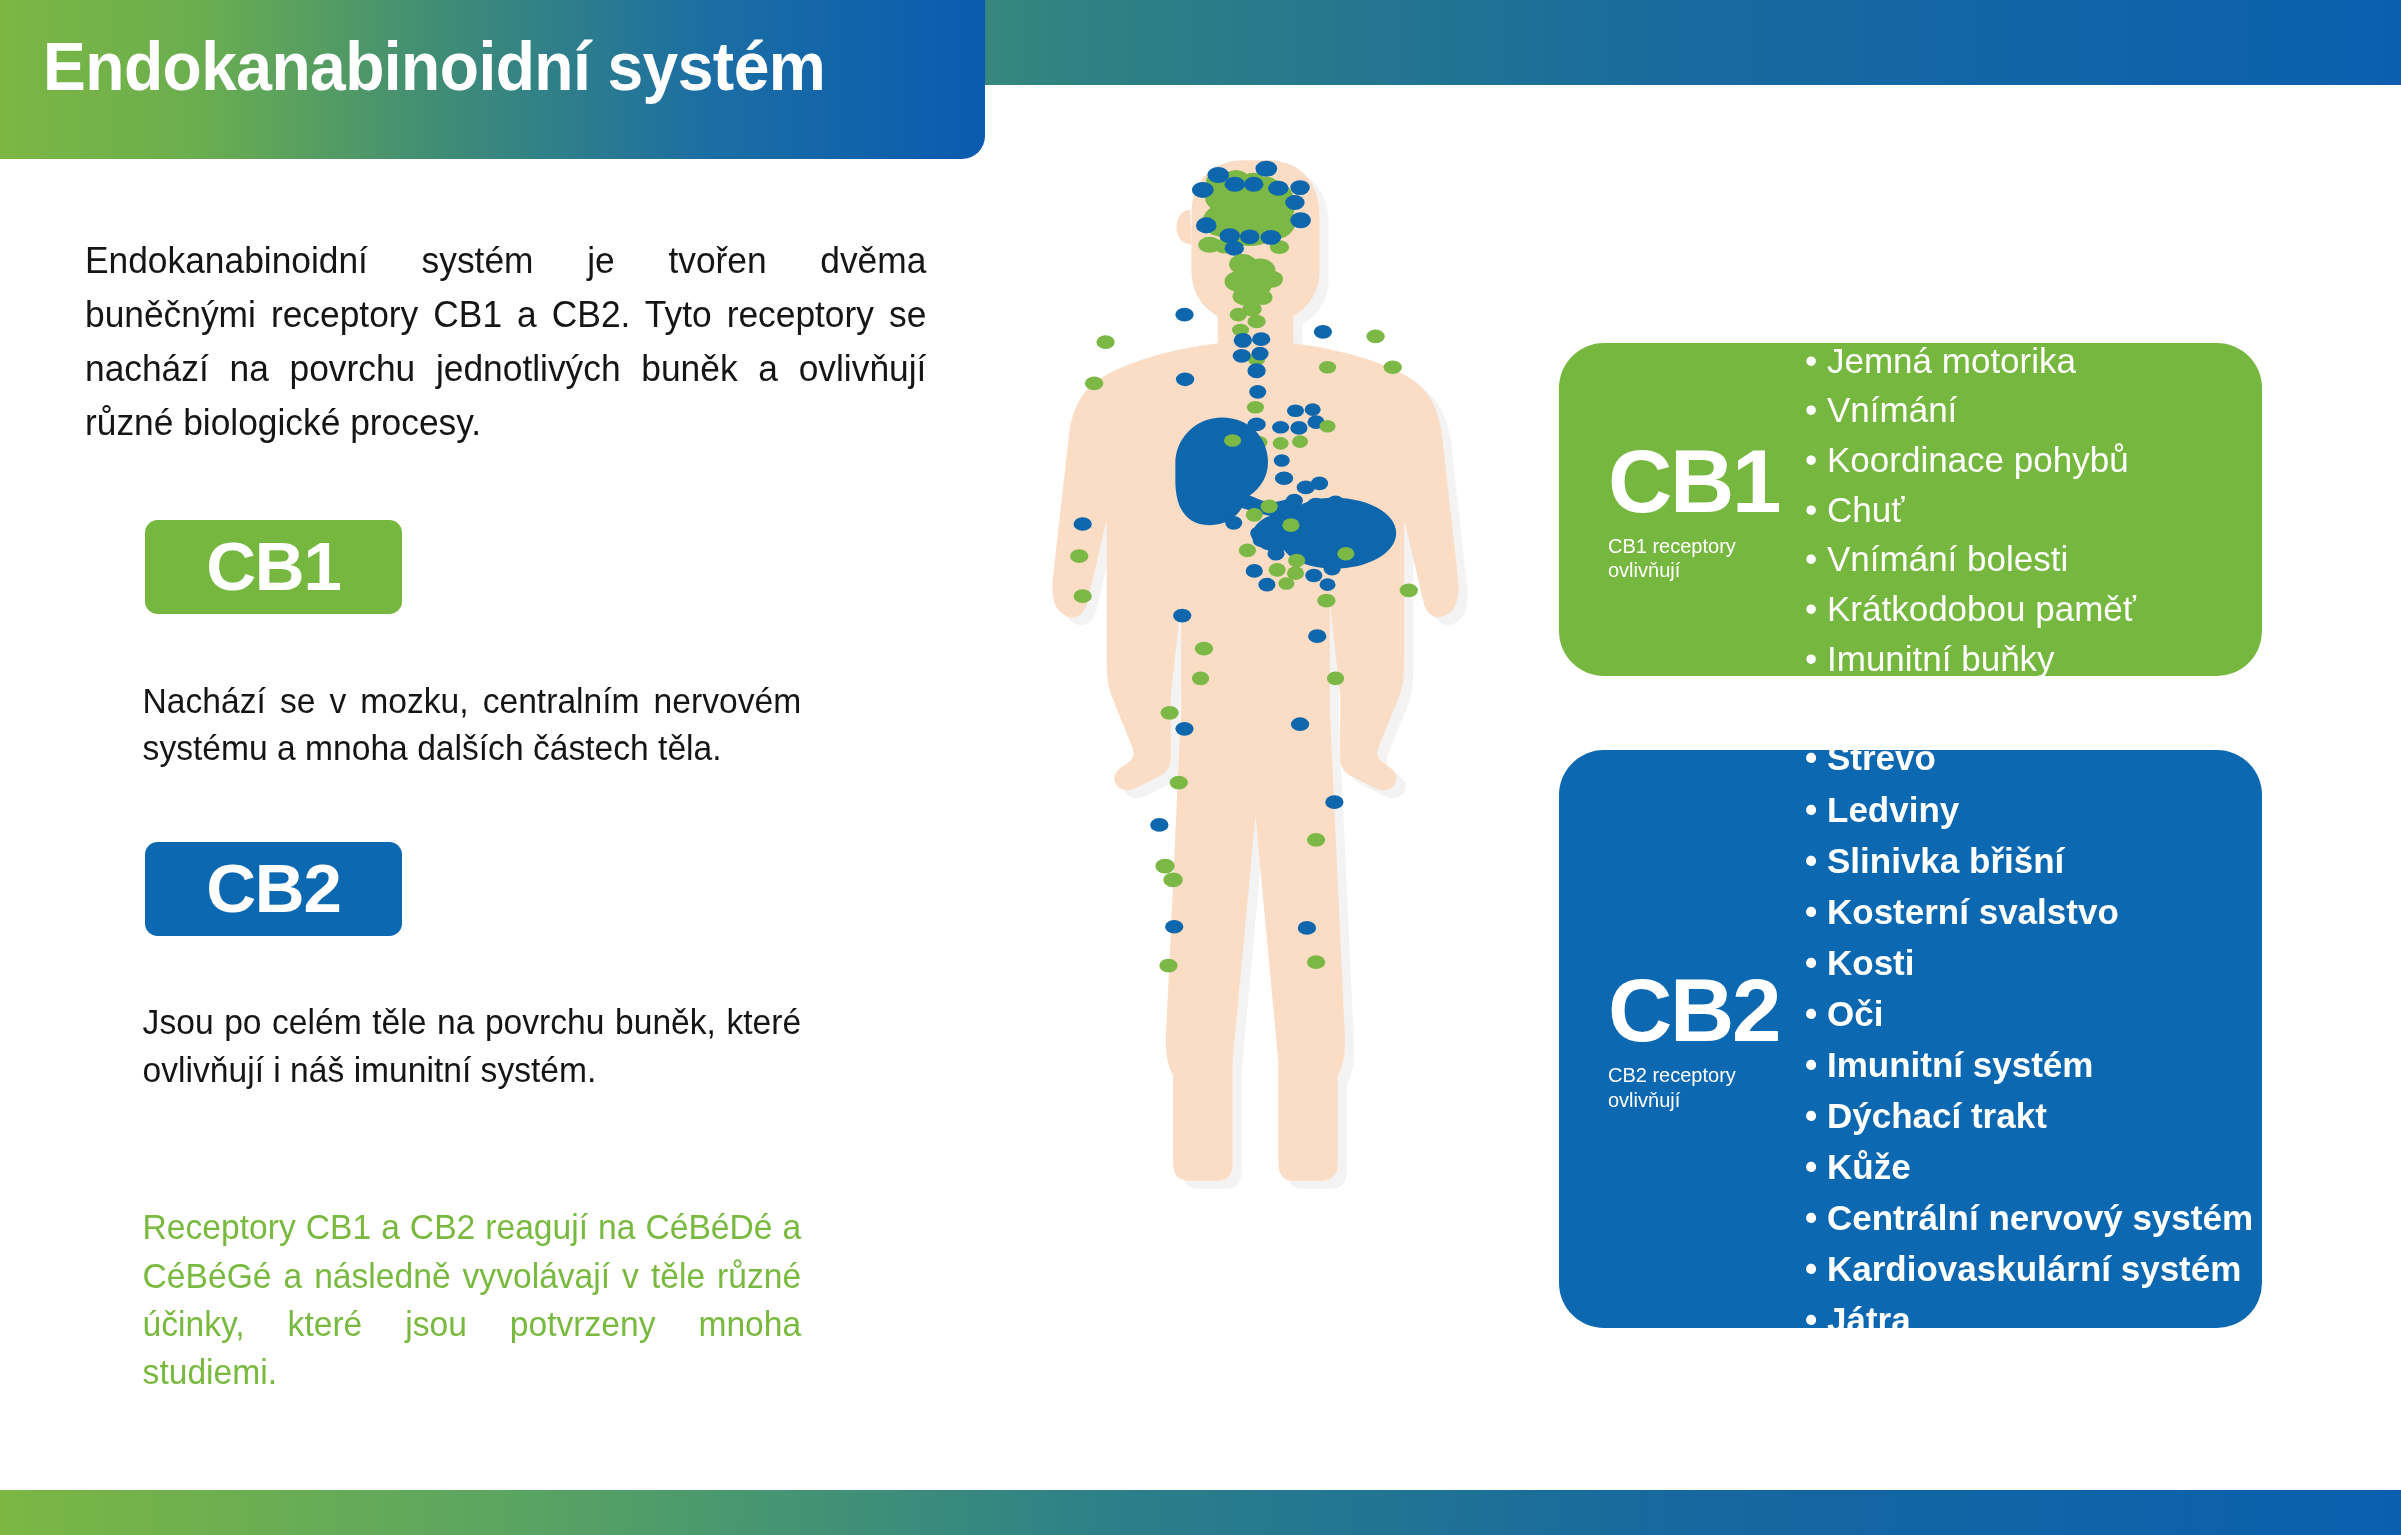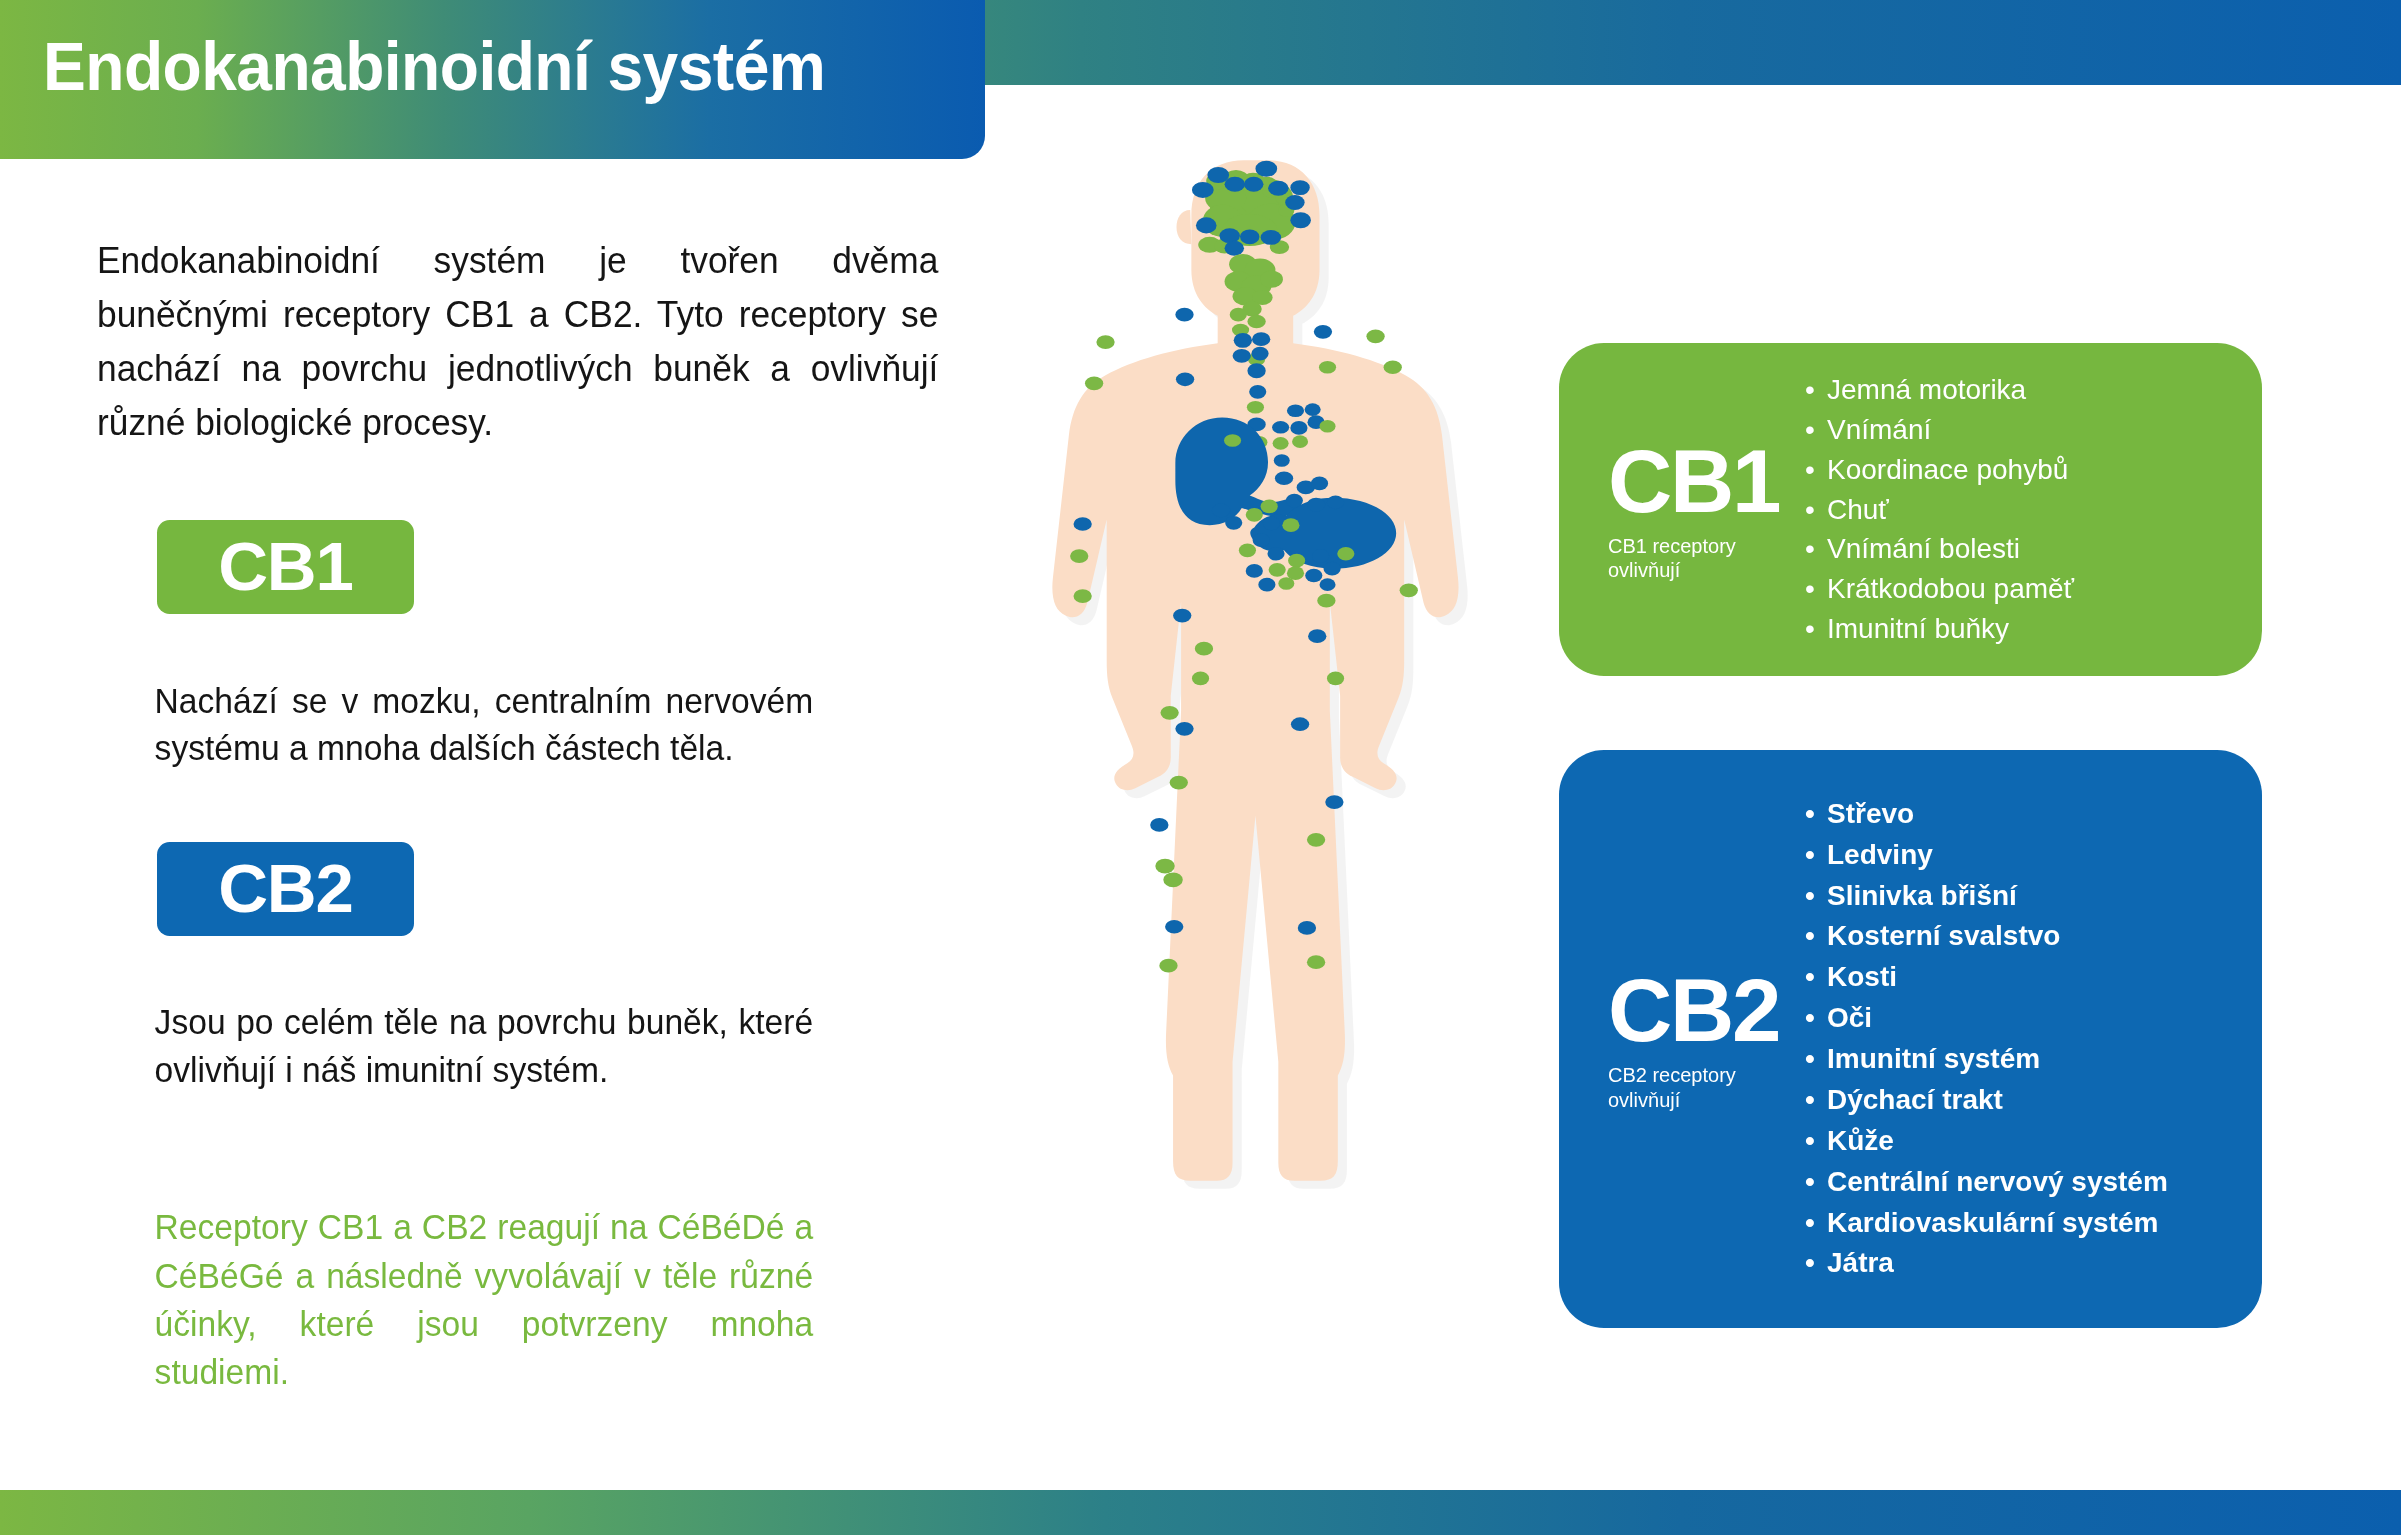--- a/index.html
+++ b/index.html
@@ -28,21 +28,21 @@
     white-space:nowrap;
   }
 
   
   #footer-strip{
     position:absolute;left:0;bottom:0;width:2401px;height:46px;
     background:linear-gradient(90deg,#7cb743 0%,#59a462 22%,#2c8088 46%,#16689f 70%,#0b5fae 100%);
   }
 
   
-  #left-col{position:absolute;left:97px;top:197px;width:881px;}
+  #left-col{position:absolute;left:85px;top:197px;width:881px;}
 
   .body-para{
     color:#151515;font-size:37px;line-height:1.46;
     text-align:justify;text-align-last:left;
     font-weight:500;
     transform:scaleX(.955);transform-origin:left top;
   }
 
   .badge{
     display:inline-block;
@@ -71,21 +71,21 @@
   }
   #panel-cb1{left:1559px;top:343px;width:703px;height:333px;background:#76b73f;}
   #panel-cb2{left:1559px;top:750px;width:703px;height:578px;background:#0d68b2;}
 
   .panel-left{width:246px;flex:0 0 246px;padding-left:49px;box-sizing:border-box;}
   .panel-code{font-size:89px;font-weight:800;letter-spacing:-2.3px;line-height:1;}
   .panel-sub{font-size:20px;line-height:1.22;margin-top:8px;font-weight:400;}
 
   .panel-list{list-style:none;margin:0;padding:0;flex:1;}
   .panel-list li{
-    font-size:28px;line-height:1.42;font-weight:400;
+    font-size:35px;line-height:1.42;font-weight:400;
     position:relative;padding-left:22px;white-space:nowrap;
   }
   .panel-list li::before{
     content:"\2022";position:absolute;left:0;top:0;
   }
   #panel-cb2 .panel-list li{line-height:1.46;font-weight:bold;}
 
   
   #figure-wrap{position:absolute;left:998px;top:143px;width:492px;height:1373px;}
   #figure-wrap svg{display:block;width:100%;height:100%;}

